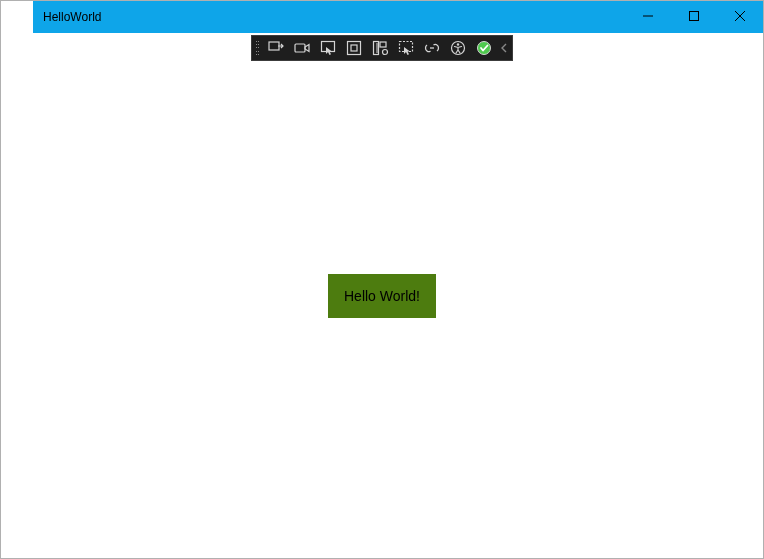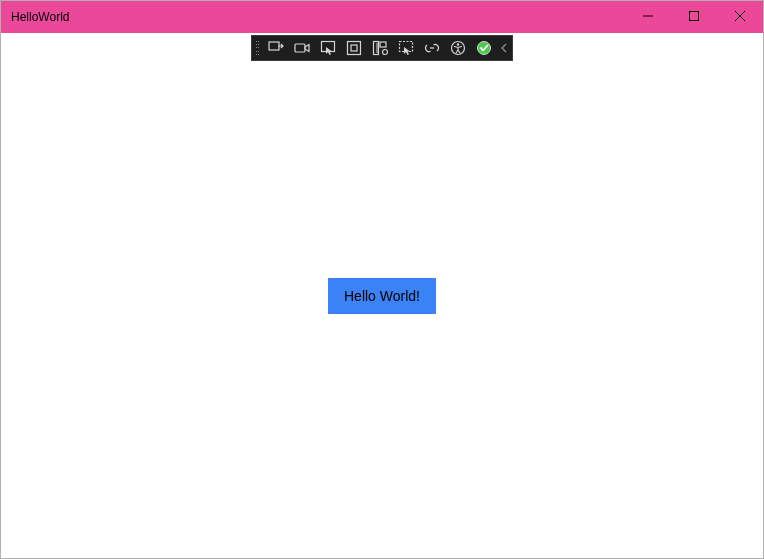--- a/index.html
+++ b/index.html
@@ -22,21 +22,22 @@
       background: #fff;
       display: flex;
       flex-direction: column;
     }
     .titlebar {
       height: 32px;
       display: flex;
       align-items: center;
       justify-content: space-between;
       padding-left: 10px;
-      background: #ec4899;
+      background: #0ea5e9;
+      margin-left: 32px;
     }
     .title {
       font-size: 12px;
       color: #000;
     }
     .win-controls {
       display: flex;
       height: 100%;
     }
     .win-btn {
@@ -102,28 +103,28 @@
       align-items: center;
       justify-content: center;
       cursor: pointer;
       color: #888;
     }
     .hello-btn {
       position: absolute;
       top: 50%;
       left: 50%;
       transform: translate(-50%, -50%);
-      background: #3b82f6;
+      background: #4d7c0f;
       border: none;
       padding: 6px 16px;
       font-size: 14px;
       font-family: 'Segoe UI', Tahoma, sans-serif;
       color: #000;
       cursor: pointer;
-      height: 36px;
+      height: 44px;
       display: flex;
       align-items: center;
       justify-content: center;
     }
   </style>
 </head>
 <body>
 
 <div class="window">
   <div class="titlebar">

